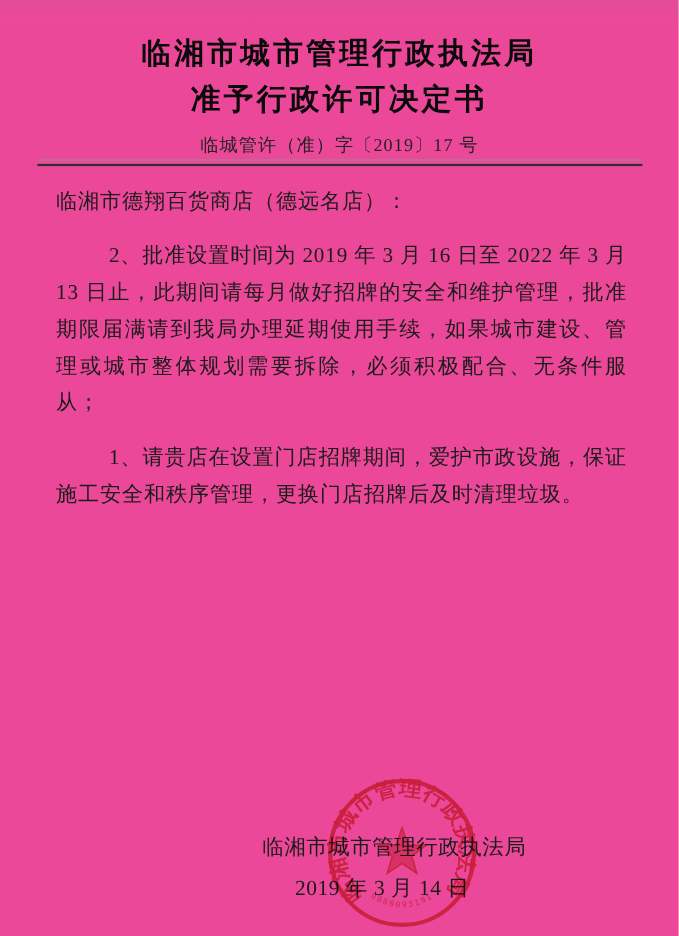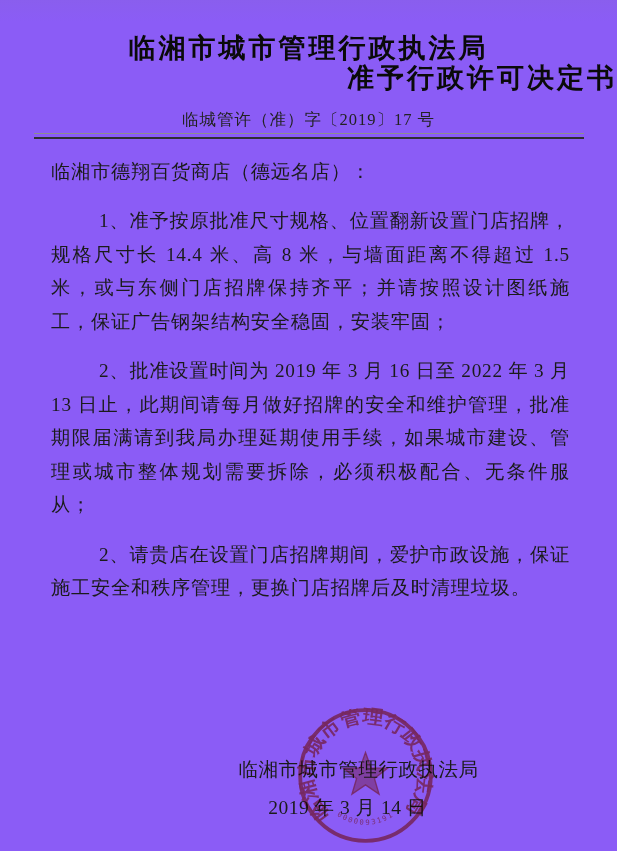--- a/index.html
+++ b/index.html
@@ -6,21 +6,21 @@
     margin: 0;
     padding: 0;
     background: #e8e8e8;
     font-family: "Liberation Serif", "DejaVu Serif", serif;
   }
   .page {
     position: relative;
     width: 617px;
     height: 851px;
     margin: 0 auto;
-    background: #8b5cf6;
+    background: #ec4899;
     overflow: hidden;
     color: #1e1e1e;
     box-shadow: 0 0 6px rgba(0,0,0,.15);
   }
   
   .scan-tone {
     position: absolute;
     top: 0; left: 0; right: 0;
     height: 22px;
     background: linear-gradient(180deg, rgba(120,120,130,.07), rgba(120,120,130,0));
@@ -32,22 +32,21 @@
   }
   .title-line {
     font-size: 27px;
     font-weight: bold;
     color: #0a0a0a;
     line-height: 30px;
     letter-spacing: 3px;
     margin: 0;
   }
   .title-line.second {
-    margin-top: 0;
-    text-align: right;
+    margin-top: 12px;
   }
   .doc-number {
     margin-top: 17px;
     font-size: 16.5px;
     letter-spacing: 1px;
     line-height: 20px;
     color: #222;
   }
   .rule {
     margin: 3px 33px 0 34px;
@@ -97,23 +96,22 @@
 
   <div class="header">
     <h1 class="title-line">临湘市城市管理行政执法局</h1>
     <h1 class="title-line second">准予行政许可决定书</h1>
     <div class="doc-number">临城管许（准）字〔2019〕17 号</div>
     <div class="rule"></div>
   </div>
 
   <div class="body">
     <p>临湘市德翔百货商店（德远名店）：</p>
-    <p class="indent">1、准予按原批准尺寸规格、位置翻新设置门店招牌，规格尺寸长 14.4 米、高 8 米，与墙面距离不得超过 1.5 米，或与东侧门店招牌保持齐平；并请按照设计图纸施工，保证广告钢架结构安全稳固，安装牢固；</p>
     <p class="indent">2、批准设置时间为 2019 年 3 月 16 日至 2022 年 3 月 13 日止，此期间请每月做好招牌的安全和维护管理，批准期限届满请到我局办理延期使用手续，如果城市建设、管理或城市整体规划需要拆除，必须积极配合、无条件服从；</p>
-    <p class="indent">2、请贵店在设置门店招牌期间，爱护市政设施，保证施工安全和秩序管理，更换门店招牌后及时清理垃圾。</p>
+    <p class="indent">1、请贵店在设置门店招牌期间，爱护市政设施，保证施工安全和秩序管理，更换门店招牌后及时清理垃圾。</p>
   </div>
 
   <div class="signature-line issuer">临湘市城市管理行政执法局</div>
   <div class="signature-line date">2019 年 3 月 14 日</div>
 
   <div class="seal">
     <svg viewBox="0 0 200 200" xmlns="http://www.w3.org/2000/svg">
       <defs>
         <path id="seal-arc-path" d="M 49.2 156.5 A 76 76 0 1 1 150.8 156.5" fill="none"></path>
         <path id="seal-code-path" d="M 44.1 143.7 A 71 71 0 0 0 155.9 143.7" fill="none"></path>

